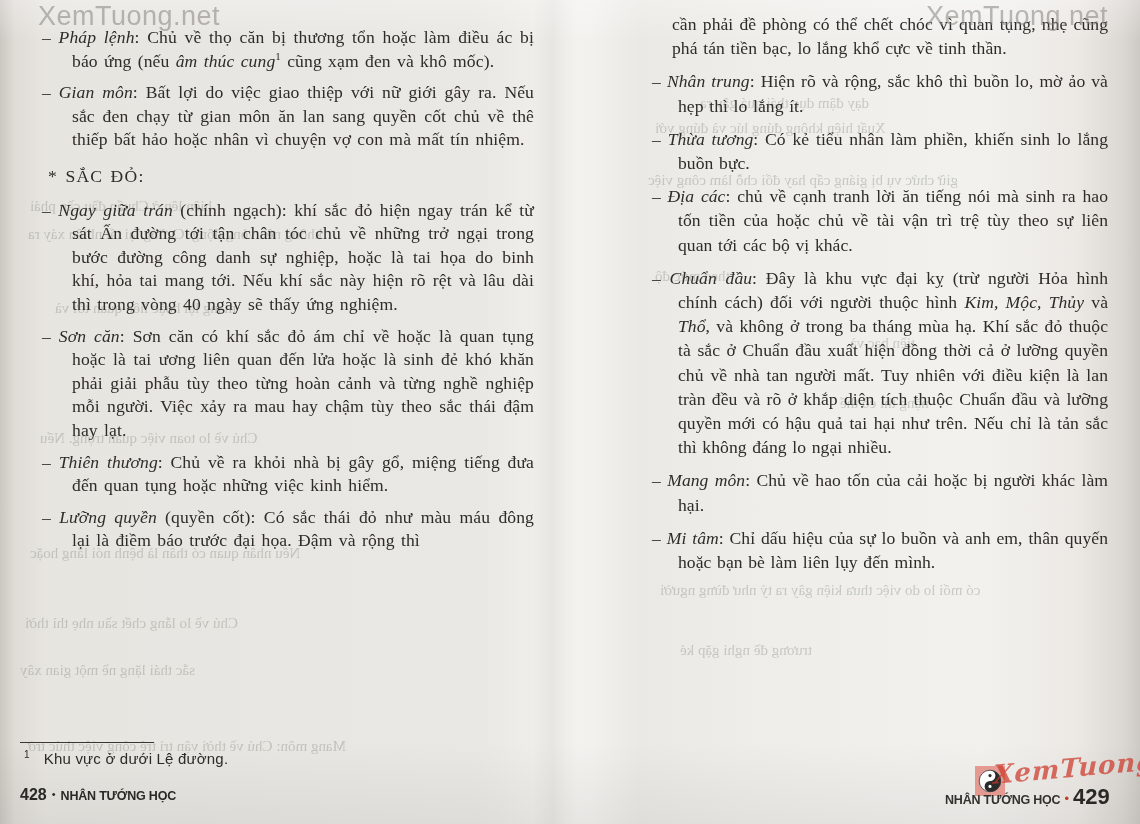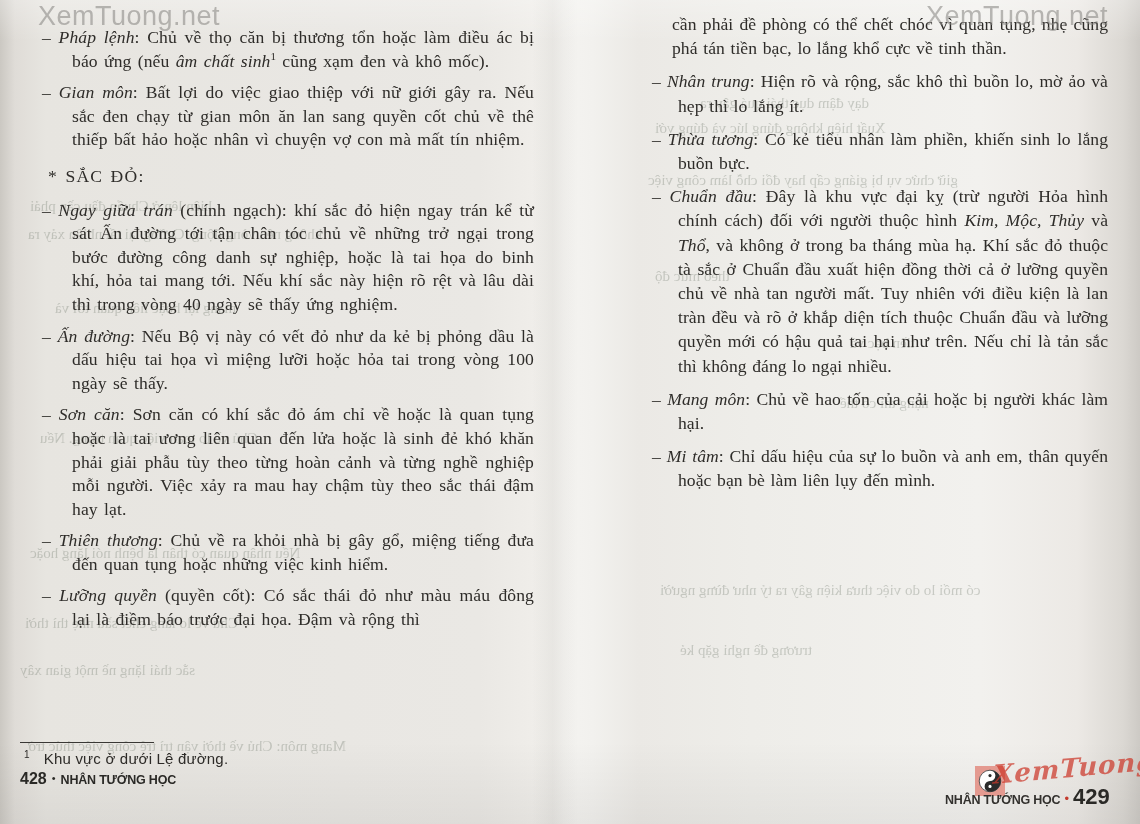--- a/index.html
+++ b/index.html
@@ -31,21 +31,21 @@
   .col p.heading{padding-left:6px;text-indent:0;margin:13px 0 10px 0;letter-spacing:1.2px;}
   .it{font-style:italic;}
   sup{font-size:11px;line-height:0;}
 
   
   .footnote-rule{position:absolute;left:20px;top:742px;width:134px;border-top:1.6px solid #3a3835;z-index:4;}
   .footnote{position:absolute;left:24px;top:750px;z-index:4;font-family:"Liberation Sans",sans-serif;
     font-size:15px;color:#2d2b28;letter-spacing:.2px;}
   .footnote sup{font-size:10px;margin-right:14px;}
   .footer{position:absolute;z-index:5;font-family:"Liberation Sans",sans-serif;white-space:nowrap;}
-  .footer-left{left:20px;top:770px;color:#2a2926;}
+  .footer-left{left:20px;top:786px;color:#2a2926;}
   .footer-left .pg{font-size:16px;font-weight:bold;}
   .footer-left .dot{font-size:11px;margin:0 5px;vertical-align:2px;}
   .ftitle{font-size:12.5px;font-weight:bold;letter-spacing:-.2px;}
   .footer-right{left:935px;top:764px;width:205px;height:50px;}
   .fr-text{position:absolute;left:10px;top:20px;z-index:2;color:#33312e;white-space:nowrap;}
   .fr-text .dot{color:#c43b2e;font-size:13px;margin:0 4px;vertical-align:1px;}
   .fr-text .pg{font-size:22px;font-weight:bold;color:#2a2926;}
   .logo-sq{position:absolute;left:40px;top:2px;width:30px;height:30px;background:#e49a90;z-index:1;
     display:flex;align-items:center;justify-content:center;}
 
@@ -75,33 +75,33 @@
       <span class="ghost" style="left: 850px; top: 335px; font-size: 15px;">tiền bạc và</span>
       <span class="ghost" style="left: 840px; top: 395px; font-size: 15px;">nặng thì có thể</span>
       <span class="ghost" style="left: 660px; top: 582px; font-size: 15px;">có mối lo do việc thưa kiện gây ra tỷ như đừng người</span>
       <span class="ghost" style="left: 680px; top: 642px; font-size: 15px;">trương đề nghi gặp kẻ</span>
     </div>
 
   <div class="wm-top wm-tl">XemTuong.net</div>
   <div class="wm-top wm-tr">XemTuong.net</div>
 
   <div class="col col-left" id="left-col">
-      <p class="entry"><span class="it">– Pháp lệnh</span><span>: Chủ về thọ căn bị thương tổn hoặc làm điều ác bị báo ứng (nếu </span><span class="it">âm chất sinh</span><sup>1</sup><span> cũng xạm đen và khô mốc).</span></p>
+      <p class="entry"><span class="it">– Pháp lệnh</span><span>: Chủ về thọ căn bị thương tổn hoặc làm điều ác bị báo ứng (nếu </span><span class="it">âm thúc cung</span><sup>1</sup><span> cũng xạm đen và khô mốc).</span></p>
       <p class="entry"><span class="it">– Gian môn</span><span>: Bất lợi do việc giao thiệp với nữ giới gây ra. Nếu sắc đen chạy từ gian môn ăn lan sang quyền cốt chủ về thê thiếp bất hảo hoặc nhân vì chuyện vợ con mà mất tín nhiệm.</span></p>
       <p class="entry heading"><span>* SẮC ĐỎ:</span></p>
       <p class="entry"><span class="it">– Ngay giữa trán</span><span> (chính ngạch): khí sắc đỏ hiện ngay trán kể từ sát Ấn đường tới tận chân tóc chủ về những trở ngại trong bước đường công danh sự nghiệp, hoặc là tai họa do binh khí, hỏa tai mang tới. Nếu khí sắc này hiện rõ rệt và lâu dài thì trong vòng 40 ngày sẽ thấy ứng nghiệm.</span></p>
-      <p class="entry"><span class="it">– Ấn đường</span><span>: Nếu Bộ vị này có vết đỏ như da kẻ bị phỏng dầu là dấu hiệu tai họa vì miệng lưỡi hoặc hỏa tai trong vòng 100 ngày sẽ thấy.</span></p>
       <p class="entry"><span class="it">– Sơn căn</span><span>: Sơn căn có khí sắc đỏ ám chỉ về hoặc là quan tụng hoặc là tai ương liên quan đến lửa hoặc là sinh đẻ khó khăn phải giải phẫu tùy theo từng hoàn cảnh và từng nghề nghiệp mỗi người. Việc xảy ra mau hay chậm tùy theo sắc thái đậm hay lạt.</span></p>
       <p class="entry"><span class="it">– Thiên thương</span><span>: Chủ về ra khỏi nhà bị gây gổ, miệng tiếng đưa đến quan tụng hoặc những việc kinh hiểm.</span></p>
       <p class="entry"><span class="it">– Lưỡng quyền</span><span> (quyền cốt): Có sắc thái đỏ như màu máu đông lại là điềm báo trước đại họa. Đậm và rộng thì</span></p>
     </div>
   <div class="col col-right" id="right-col">
       <p class="entry cont"><span>cần phải đề phòng có thể chết chóc vì quan tụng, nhẹ cũng phá tán tiền bạc, lo lắng khổ cực về tinh thần.</span></p>
       <p class="entry"><span class="it">– Nhân trung</span><span>: Hiện rõ và rộng, sắc khô thì buồn lo, mờ ảo và hẹp thì lo lắng ít.</span></p>
       <p class="entry"><span class="it">– Thừa tương</span><span>: Có kẻ tiểu nhân làm phiền, khiến sinh lo lắng buồn bực.</span></p>
+      <p class="entry"><span class="it">– Địa các</span><span>: chủ về cạnh tranh lời ăn tiếng nói mà sinh ra hao tốn tiền của hoặc chủ về tài vận trì trệ tùy theo sự liên quan tới các bộ vị khác.</span></p>
       <p class="entry"><span class="it">– Chuẩn đầu</span><span>: Đây là khu vực đại kỵ (trừ người Hỏa hình chính cách) đối với người thuộc hình </span><span class="it">Kim, Mộc, Thủy</span><span> và </span><span class="it">Thổ</span><span>, và không ở trong ba tháng mùa hạ. Khí sắc đỏ thuộc tà sắc ở Chuẩn đầu xuất hiện đồng thời cả ở lưỡng quyền chủ về nhà tan người mất. Tuy nhiên với điều kiện là lan tràn đều và rõ ở khắp diện tích thuộc Chuẩn đầu và lưỡng quyền mới có hậu quả tai hại như trên. Nếu chỉ là tản sắc thì không đáng lo ngại nhiều.</span></p>
       <p class="entry"><span class="it">– Mang môn</span><span>: Chủ về hao tốn của cải hoặc bị người khác làm hại.</span></p>
       <p class="entry"><span class="it">– Mi tâm</span><span>: Chỉ dấu hiệu của sự lo buồn và anh em, thân quyến hoặc bạn bè làm liên lụy đến mình.</span></p>
     </div>
 
   <div class="footnote-rule"></div>
   <div class="footnote"><sup>1</sup><span>Khu vực ở dưới Lệ đường.</span></div>
 
   <div class="footer footer-left">
     <span class="pg">428</span><span class="dot">•</span><span class="ftitle">NHÂN TƯỚNG HỌC</span>

